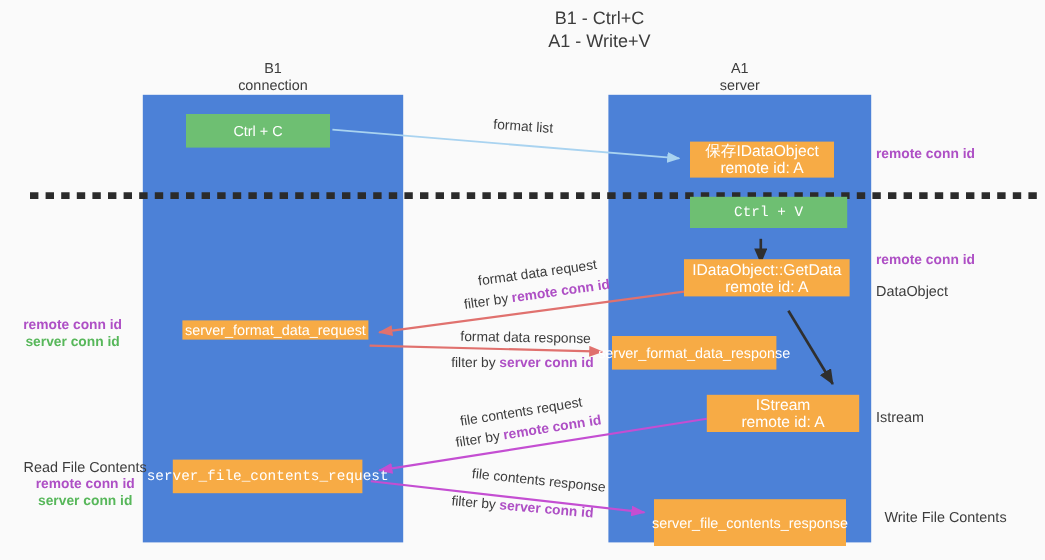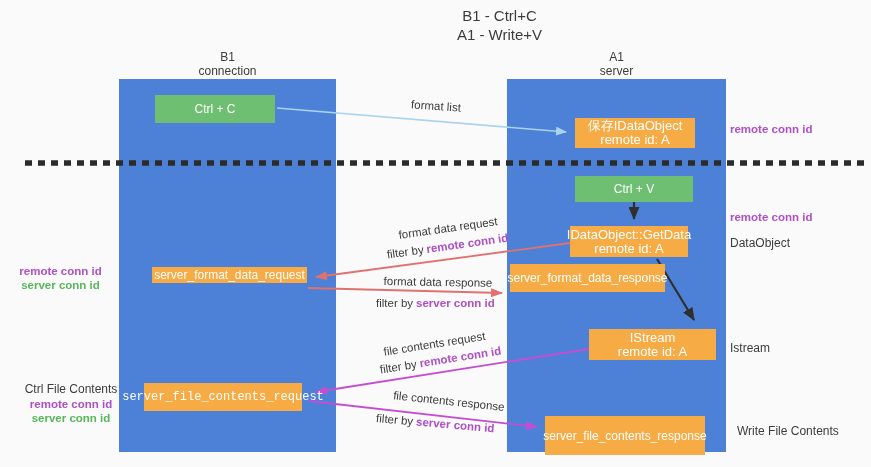--- a/index.html
+++ b/index.html
@@ -89,34 +89,34 @@
 
   <div class="node node-green" style="left:155px;top:95px;width:120px;height:28px;">
     <span>Ctrl + C</span>
   </div>
 
   <div class="node node-orange" style="left:575px;top:118px;width:120px;height:30px;">
     <span class="l2">保存IDataObject</span>
     <span class="l2">remote id: A</span>
   </div>
 
-  <div class="node node-green" style="left:575px;top:176px;width:118px;height:26px;">
+  <div class="node node-green" style="left:575px;top:164px;width:131px;height:26px;font-family:Liberation Mono, monospace;">
     <span>Ctrl + V</span>
   </div>
 
-  <div class="node node-orange" style="left:570px;top:226px;width:118px;height:31px;">
+  <div class="node node-orange" style="left:570px;top:216px;width:138px;height:31px;">
     <span class="l2">IDataObject::GetData</span>
     <span class="l2">remote id: A</span>
   </div>
 
   <div class="node node-orange" style="left:152px;top:267px;width:155px;height:16px;">
     <span>server_format_data_request</span>
   </div>
 
-  <div class="node node-orange" style="left:510px;top:264px;width:155px;height:28px;">
+  <div class="node node-orange" style="left:510px;top:280px;width:137px;height:28px;">
     <span>server_format_data_response</span>
   </div>
 
   <div class="node node-orange" style="left:589px;top:329px;width:127px;height:31px;">
     <span class="l2">IStream</span>
     <span class="l2">remote id: A</span>
   </div>
 
   <div class="node node-orange" style="left:144px;top:383px;width:158px;height:28px;font-family:Liberation Mono, monospace;">
     <span>server_file_contents_request</span>
@@ -149,17 +149,17 @@
   </div>
 
   <div class="side purple" style="left:730px;top:123px;">remote conn id</div>
   <div class="side purple" style="left:730px;top:211px;">remote conn id</div>
   <div class="side dark" style="left:730px;top:236px;">DataObject</div>
   <div class="side dark" style="left:730px;top:341px;">Istream</div>
   <div class="side dark" style="left:737px;top:424px;">Write File Contents</div>
 
   <div class="side purple leftcol" style="left:8px;top:265px;width:105px;">remote conn id</div>
   <div class="side green leftcol" style="left:8px;top:279px;width:105px;">server conn id</div>
-  <div class="side dark leftcol" style="left:15px;top:382px;width:112px;">Ctrl File Contents</div>
+  <div class="side dark leftcol" style="left:15px;top:382px;width:112px;">Read File Contents</div>
   <div class="side purple leftcol" style="left:15px;top:398px;width:112px;">remote conn id</div>
   <div class="side green leftcol" style="left:15px;top:412px;width:112px;">server conn id</div>
 
 </div>
 
 </body></html>

